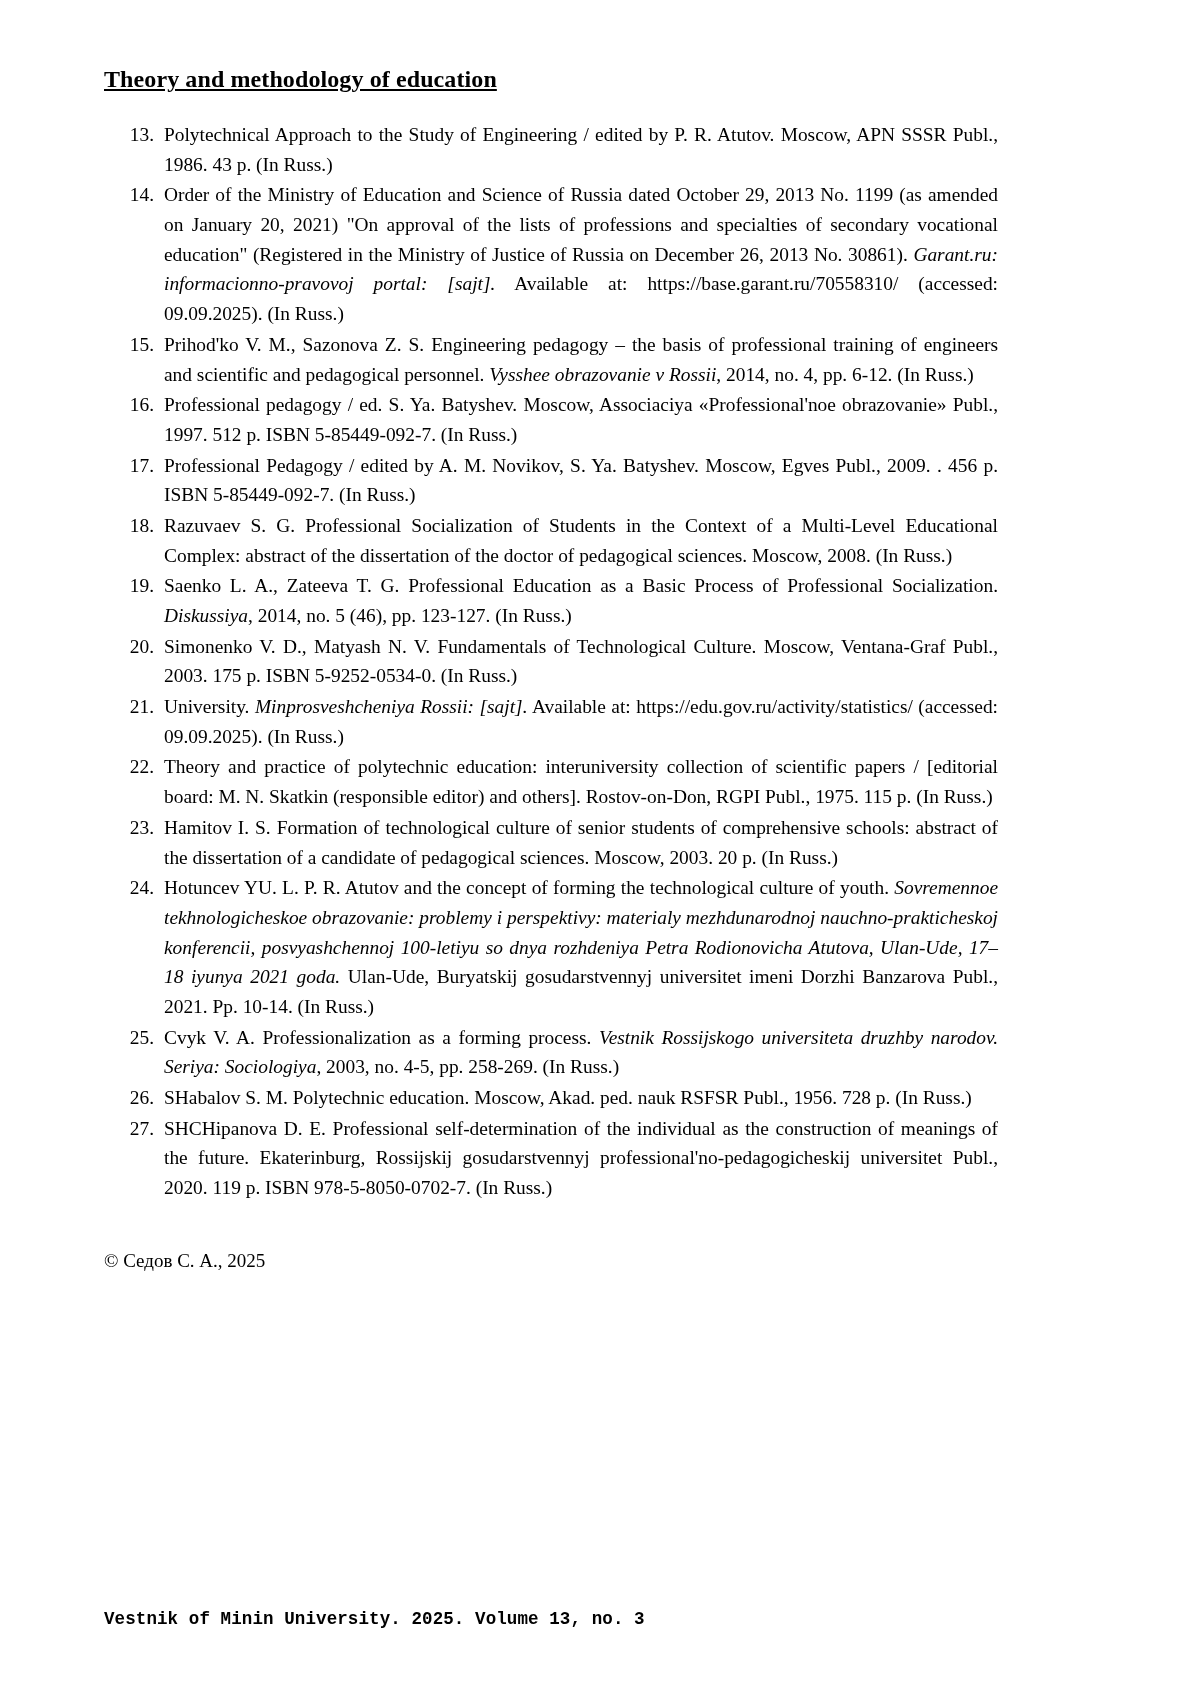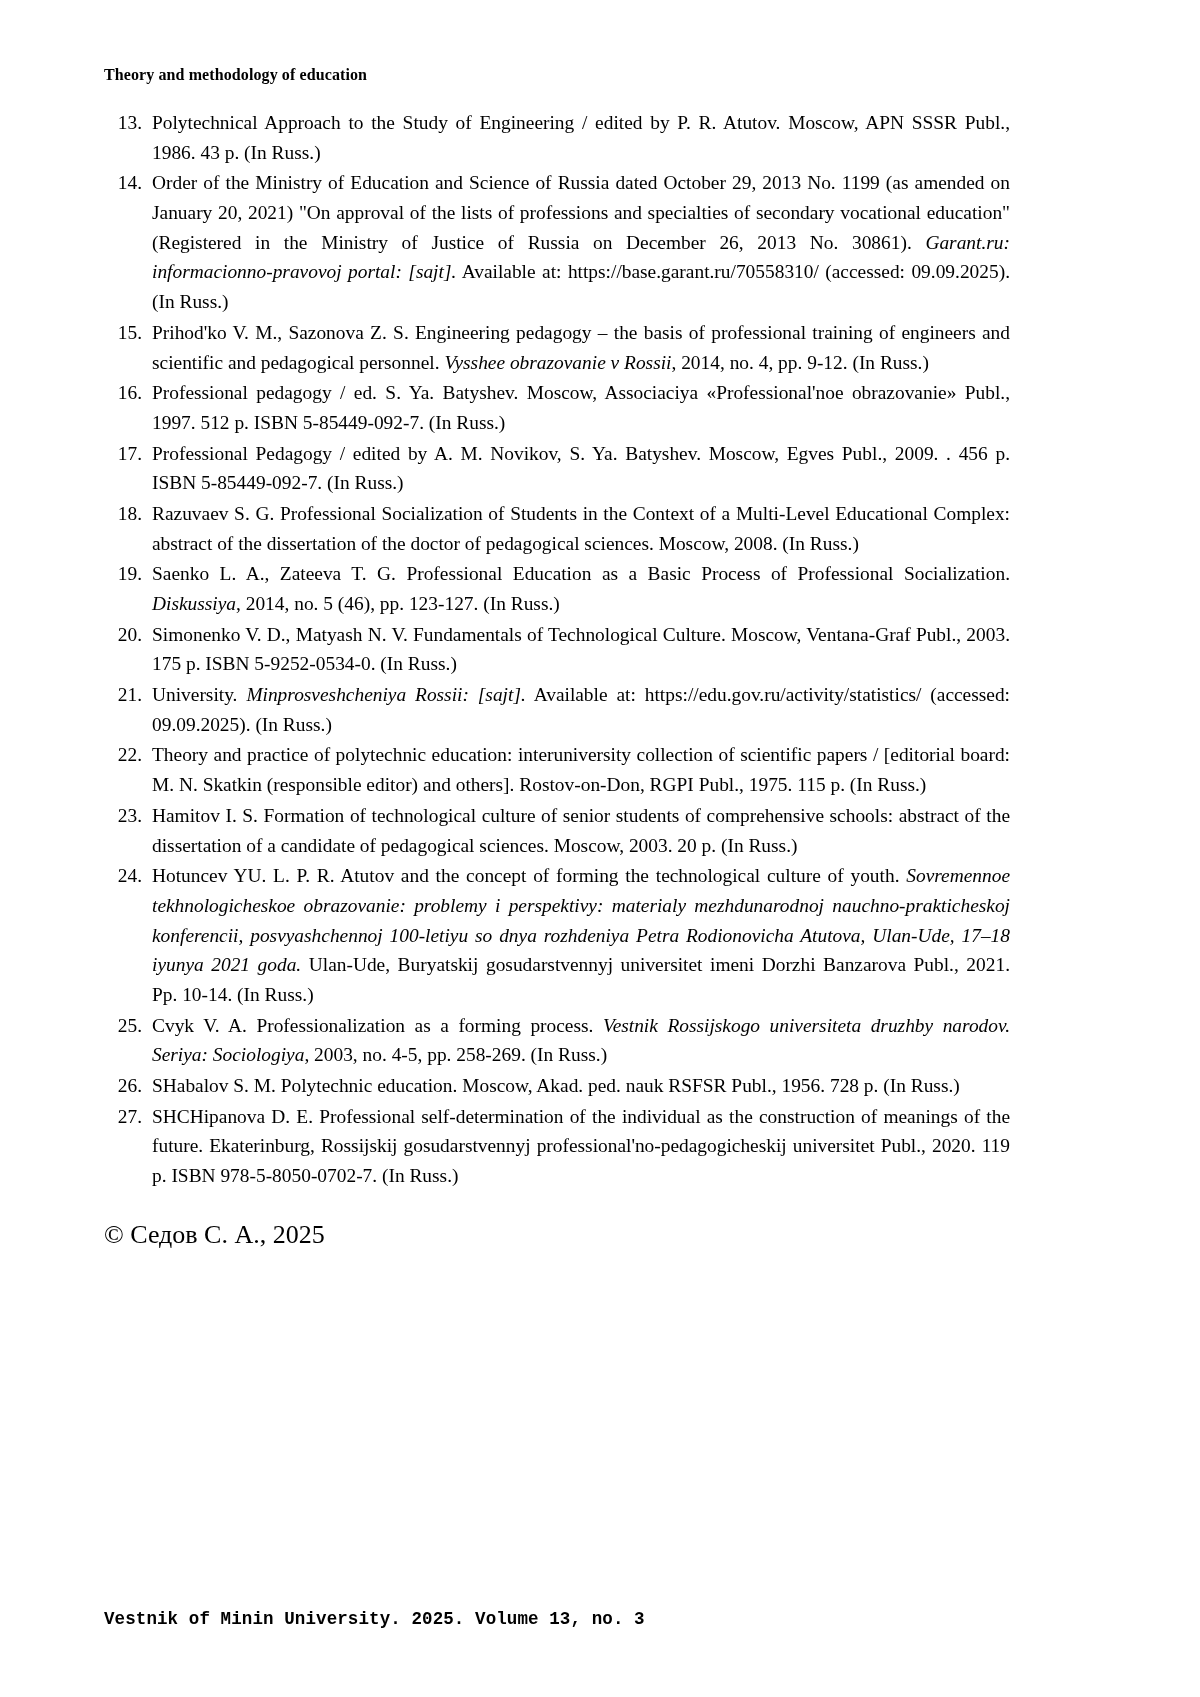--- a/index.html
+++ b/index.html
@@ -15,41 +15,42 @@
     font-family: "Liberation Serif", serif;
     color: #000000;
     box-sizing: border-box;
   }
   .header-running {
     position: absolute;
     top: 66px;
     left: 104px;
     font-family: "Liberation Serif", serif;
     font-weight: bold;
-    font-size: 16px;
+    font-size: 24px;
     letter-spacing: 0.1px;
+    text-decoration: underline;
   }
   .footer-running {
     position: absolute;
     bottom: 68px;
     left: 104px;
     font-family: Liberation Mono, monospace;
     font-weight: bold;
     font-size: 17.5px;
     letter-spacing: 0.1px;
   }
   .content {
     position: absolute;
     top: 104px;
     left: 104px;
     width: 910px;
   }
   ol.ref-list {
     list-style: none;
-    margin: 4px;
+    margin: 16px;
     padding: 0;
     counter-reset: refcount 12;
   }
   ol.ref-list > li {
     position: relative;
     counter-increment: refcount;
     padding-left: 44px;
     margin-bottom: 1px;
     font-size: 19.4px;
     line-height: 1.53;
@@ -62,42 +63,42 @@
     position: absolute;
     left: 0;
     top: 0;
     width: 34px;
     text-align: right;
     font-size: 19.4px;
   }
   .ref-text { display: block; }
   .ref-text i, .ital { font-style: italic; }
   .copyright {
-    margin-top: 24px;
-    font-size: 26px;
+    margin-top: 44px;
+    font-size: 19px;
     line-height: 1.5;
   }
 </style>
 </head>
 <body>
 
 <div class="page">
 
   <div class="header-running">Theory and methodology of education</div>
 
   <div class="content">
     <ol class="ref-list">
         <li>
           <span class="ref-text"><span>Polytechnical Approach to the Study of Engineering / edited by P. R. Atutov. Moscow, APN SSSR Publ., 1986. 43 p. (In Russ.)</span></span>
         </li>
         <li>
           <span class="ref-text"><span>Order of the Ministry of Education and Science of Russia dated October 29, 2013 No. 1199 (as amended on January 20, 2021) "On approval of the lists of professions and specialties of secondary vocational education" (Registered in the Ministry of Justice of Russia on December 26, 2013 No. 30861). </span><i>Garant.ru: informacionno-pravovoj portal: [sajt].</i><span> Available at: https://base.garant.ru/70558310/ (accessed: 09.09.2025). (In Russ.)</span></span>
         </li>
         <li>
-          <span class="ref-text"><span>Prihod'ko V. M., Sazonova Z. S. Engineering pedagogy – the basis of professional training of engineers and scientific and pedagogical personnel. </span><i>Vysshee obrazovanie v Rossii</i><span>, 2014, no. 4, pp. 9-12. (In Russ.)</span></span>
+          <span class="ref-text"><span>Prihod'ko V. M., Sazonova Z. S. Engineering pedagogy – the basis of professional training of engineers and scientific and pedagogical personnel. </span><i>Vysshee obrazovanie v Rossii</i><span>, 2014, no. 4, pp. 6-12. (In Russ.)</span></span>
         </li>
         <li>
           <span class="ref-text"><span>Professional pedagogy / ed. S. Ya. Batyshev. Moscow, Associaciya «Professional'noe obrazovanie» Publ., 1997. 512 p. ISBN 5-85449-092-7. (In Russ.)</span></span>
         </li>
         <li>
           <span class="ref-text"><span>Professional Pedagogy / edited by A. M. Novikov, S. Ya. Batyshev. Moscow, Egves Publ., 2009. . 456 p. ISBN 5-85449-092-7. (In Russ.)</span></span>
         </li>
         <li>
           <span class="ref-text"><span>Razuvaev S. G. Professional Socialization of Students in the Context of a Multi-Level Educational Complex: abstract of the dissertation of the doctor of pedagogical sciences. Moscow, 2008. (In Russ.)</span></span>
         </li>

